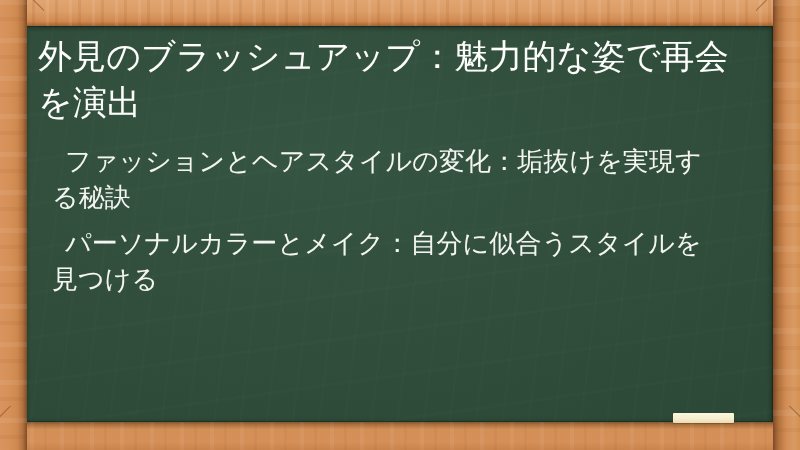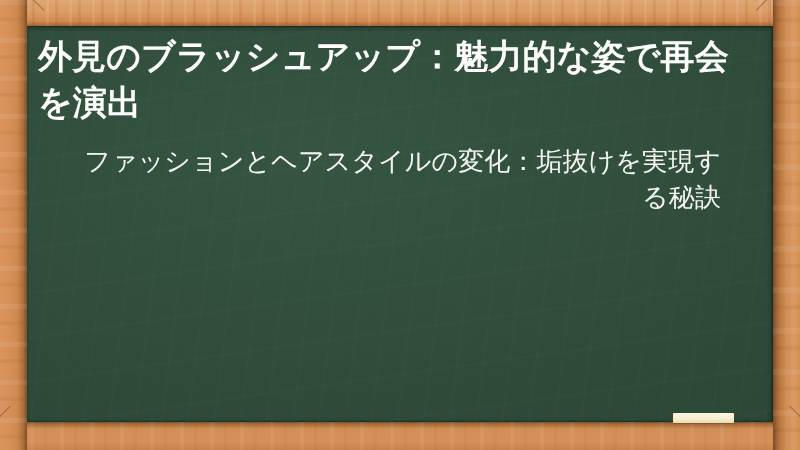--- a/index.html
+++ b/index.html
@@ -150,21 +150,21 @@
 
   #board-content {
     position:relative;
     padding:0 18px 0 6px;
   }
 
   
   #title {
     color:#fdfdfb;
     font-size:34px;
-    font-weight:700;
+    font-weight:400;
     line-height:1.34;
     letter-spacing:.1px;
     padding:8px 26px 0 6px;
     text-shadow:0 0 1px rgba(255,255,255,.18);
   }
 
   
   #list {
     list-style:none;
     margin-top:18px;
@@ -173,21 +173,20 @@
   #list li {
     color:#f4f5f1;
     font-size:26px;
     font-weight:400;
     line-height:1.40;
     letter-spacing:.1px;
     text-indent:13px;
     padding-right:34px;
     margin-bottom:9px;
     text-shadow:0 0 1px rgba(255,255,255,.12);
-    text-align:right;
   }
 
   
   #chalk {
     position:absolute;
     left:673px; top:413px;
     width:61px; height:10px;
     background:linear-gradient(to bottom,#fdf6e0 0%,#f7eecf 55%,#e9dcb4 100%);
     border-radius:1px;
     box-shadow:0 1px 1px rgba(80,40,10,.28);
@@ -198,20 +197,21 @@
 
 <div id="frame">
 
   <div id="board">
     <div id="board-content">
 
       <h1 id="title">外見のブラッシュアップ：魅力的な姿で再会を演出</h1>
 
       <ul id="list">
         <li>ファッションとヘアスタイルの変化：垢抜けを実現する秘訣</li>
+        <li>パーソナルカラーとメイク：自分に似合うスタイルを見つける</li>
       </ul>
 
     </div>
   </div>
 
   <div class="rail-top"></div>
   <div class="rail-bottom"></div>
   <div class="rail-left"></div>
   <div class="rail-right"></div>
 

